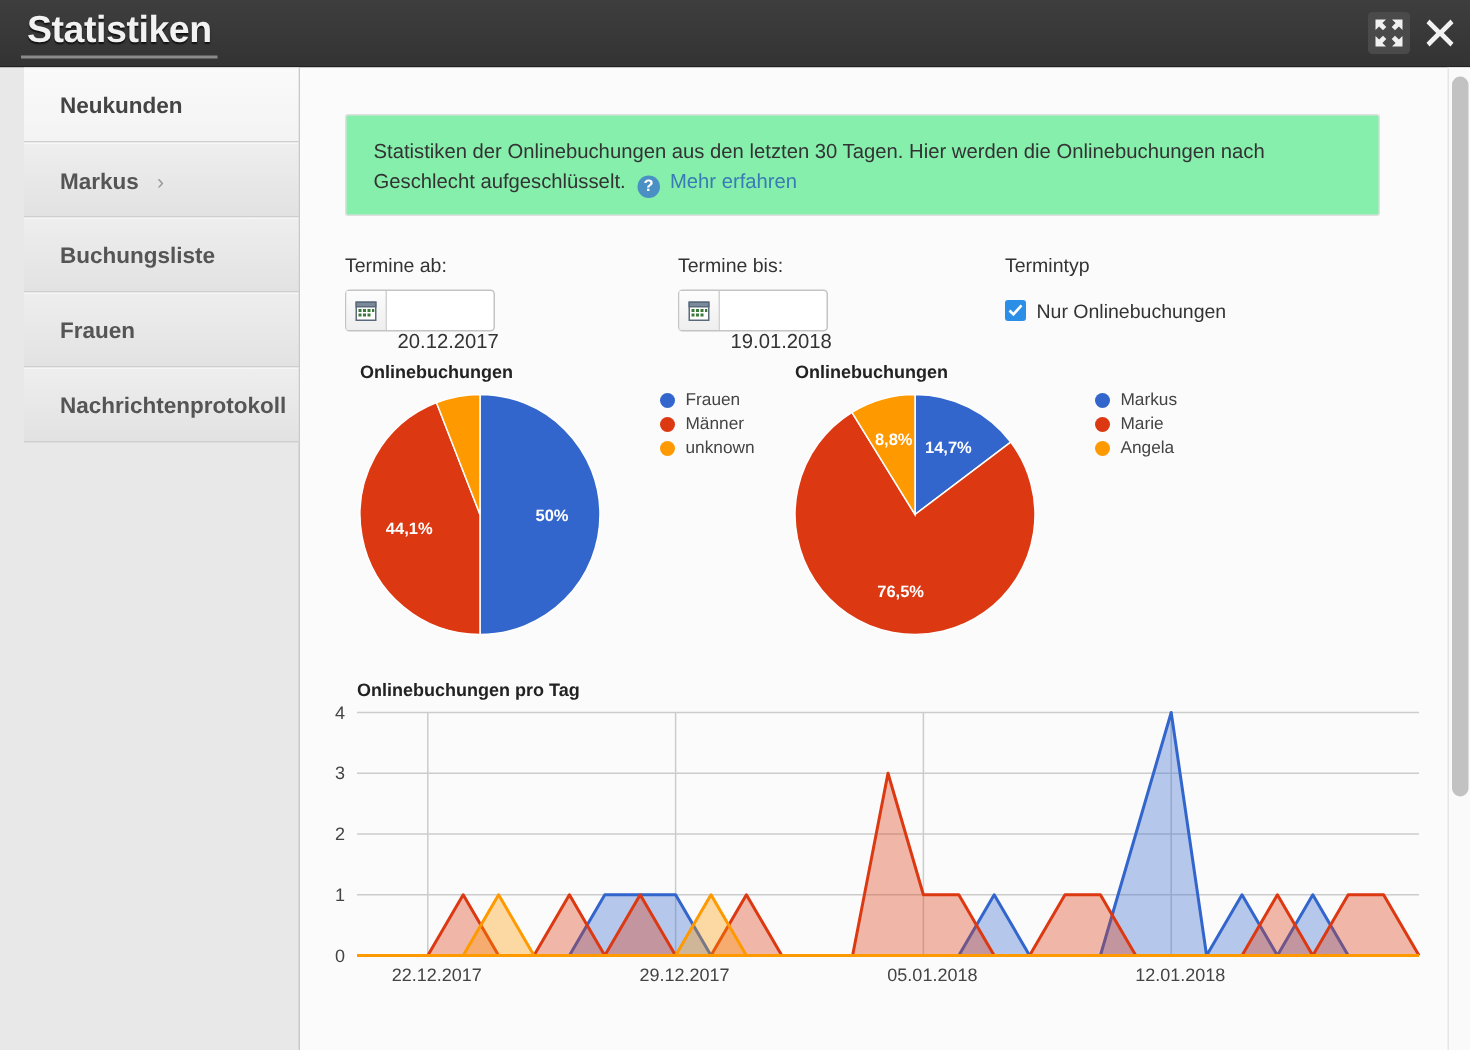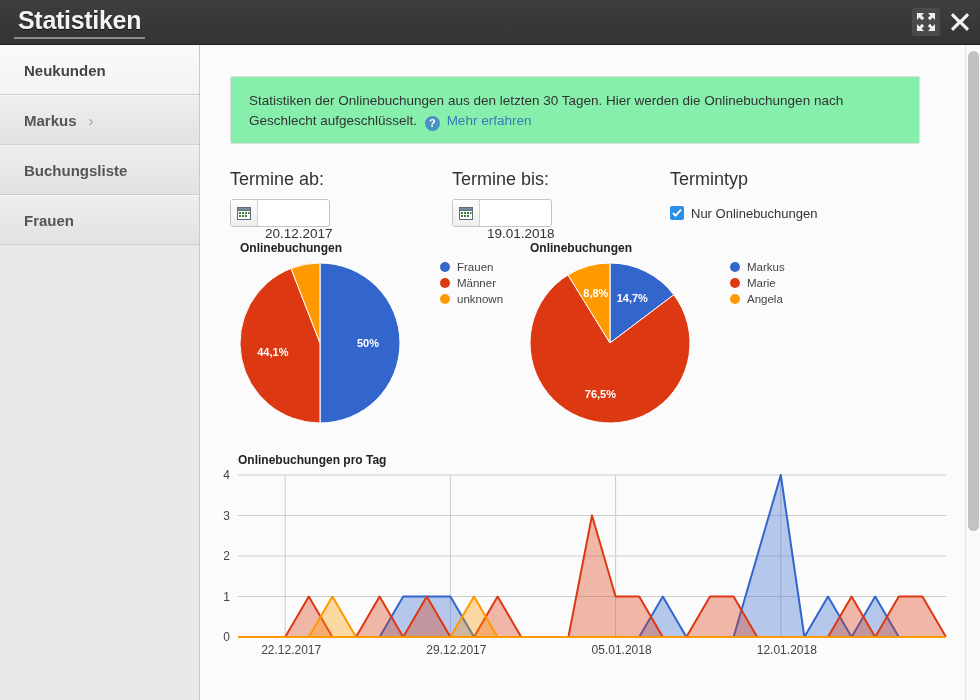--- a/index.html
+++ b/index.html
@@ -28,21 +28,21 @@
   }
   .tb-btn{position:absolute;top:8px;width:28px;height:28px;cursor:pointer;}
   .tb-expand{right:40px;background:#4a4a4a;border-radius:3px;}
   .tb-expand svg{position:absolute;left:5px;top:5px;}
   .tb-close{right:6px;}
   .tb-close svg{position:absolute;left:3px;top:3px;}
 
   
   .sidebar{
     position:absolute;left:0;top:45px;width:200px;height:655px;
-    background:#e8e8e8;border-right:1px solid #c9c9c9;box-sizing:border-box;
+    background:#e8e8e8;border-right:1px solid #c9c9c9;box-sizing:border-box;padding-left:16px;
   }
   .side-item{
     position:relative;height:50px;line-height:50px;
     padding-left:24px;box-sizing:border-box;
     font-size:15px;font-weight:bold;color:#555;
     background:linear-gradient(#eeeeee,#e2e2e2);
     border-bottom:1px solid #cfcfcf;
     border-top:1px solid #f6f6f6;
     cursor:pointer;white-space:nowrap;
   }
@@ -64,21 +64,21 @@
     display:inline-block;width:15px;height:15px;border-radius:50%;
     background:#4a90c4;color:#fff;font-size:11px;font-weight:bold;
     text-align:center;line-height:15px;vertical-align:-2px;margin:0 3px 0 4px;cursor:pointer;
   }
   .more-link{color:#3a7bb5;text-decoration:none;cursor:pointer;}
 
   
   .filters{position:absolute;left:30px;top:124px;width:700px;height:60px;}
   .filter{position:absolute;top:0;}
   .f1{left:0;} .f2{left:222px;} .f3{left:440px;}
-  .flabel{font-size:18px;color:#333;margin-bottom:9px;}
+  .flabel{font-size:13px;color:#333;margin-bottom:9px;}
   .dateinput{
     display:flex;align-items:center;height:28px;width:100px;
     background:#fff;border:1px solid #c4c4c4;border-radius:3px;
     box-sizing:border-box;cursor:pointer;
   }
   .cal-btn{
     width:26px;height:26px;flex:0 0 26px;
     background:linear-gradient(#fdfdfd,#eeeeee);
     border-right:1px solid #d2d2d2;
     display:flex;align-items:center;justify-content:center;
@@ -146,20 +146,23 @@
     </div>
     <div class="side-item">
       <span>Markus</span>
       <span class="side-chevron">›</span>
     </div>
     <div class="side-item">
       <span>Buchungsliste</span>
     </div>
     <div class="side-item">
       <span>Frauen</span>
+    </div>
+    <div class="side-item">
+      <span>Nachrichtenprotokoll</span>
     </div>
   </div>
 
   <div class="content">
 
     <div class="infobox">
       <span>Statistiken der Onlinebuchungen aus den letzten 30 Tagen. Hier werden die Onlinebuchungen nach Geschlecht aufgeschlüsselt.</span>
       <span class="help-icon">?</span>
       <a class="more-link">Mehr erfahren</a>
     </div>

